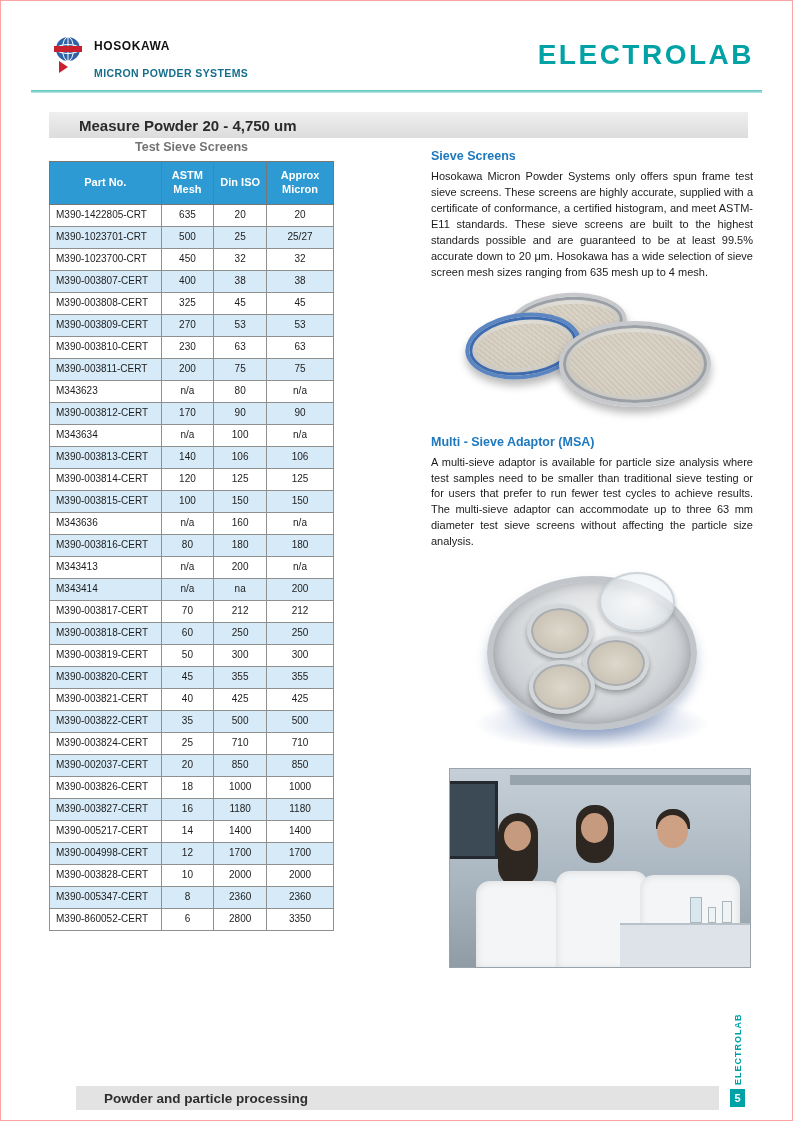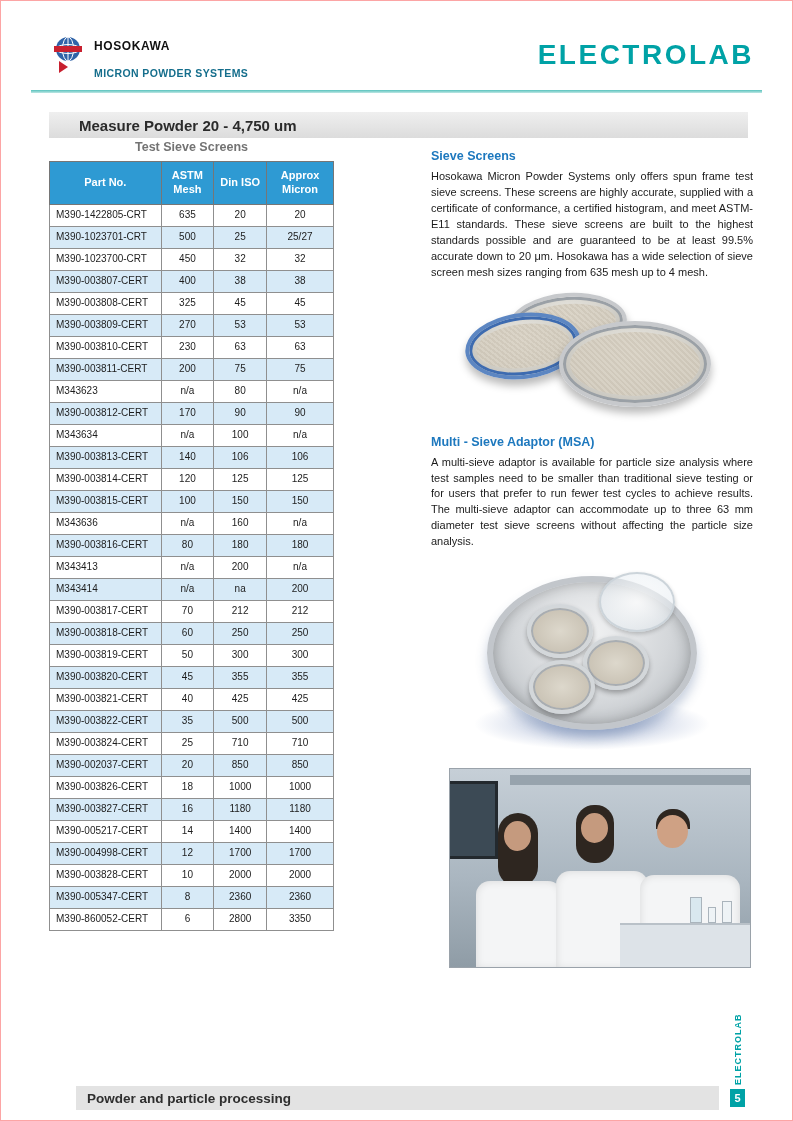--- a/index.html
+++ b/index.html
@@ -124,21 +124,21 @@
   .p3-coat { left:190px; top:106px; width:100px; height:94px; }
   .bench { position:absolute; right:0; bottom:0; width:130px; height:44px; background:#dde3e8; border-top:2px solid #b9c1c8; }
   .bottle { position:absolute; bottom:44px; background:#eef3f6; border:1px solid #aab4bc; }
   .b1 { right:18px; width:10px; height:22px; }
   .b2 { right:34px; width:8px;  height:16px; }
   .b3 { right:48px; width:12px; height:26px; background:#d9e8ef; }
 
   
   .footer-bar {
     position:absolute; left:75px; top:1085px; width:643px; height:24px;
-    background:#e3e3e3; display:flex; align-items:center; padding-left:11px;
+    background:#e3e3e3; display:flex; align-items:center; padding-left:28px;
   }
   .footer-bar span { font-weight:bold; font-size:13.5px; color:#2e2e2e; }
   .side-wordmark {
     position:absolute; right:49px; top:1012px; height:72px;
     writing-mode:vertical-rl; transform:rotate(180deg);
     font-size:9px; font-weight:bold; color:#00a2a6; letter-spacing:1px;
   }
   .page-num {
     position:absolute; right:47px; top:1088px; width:15px; height:18px;
     background:#00a2a6; color:#fff; font-size:11px; font-weight:bold;

